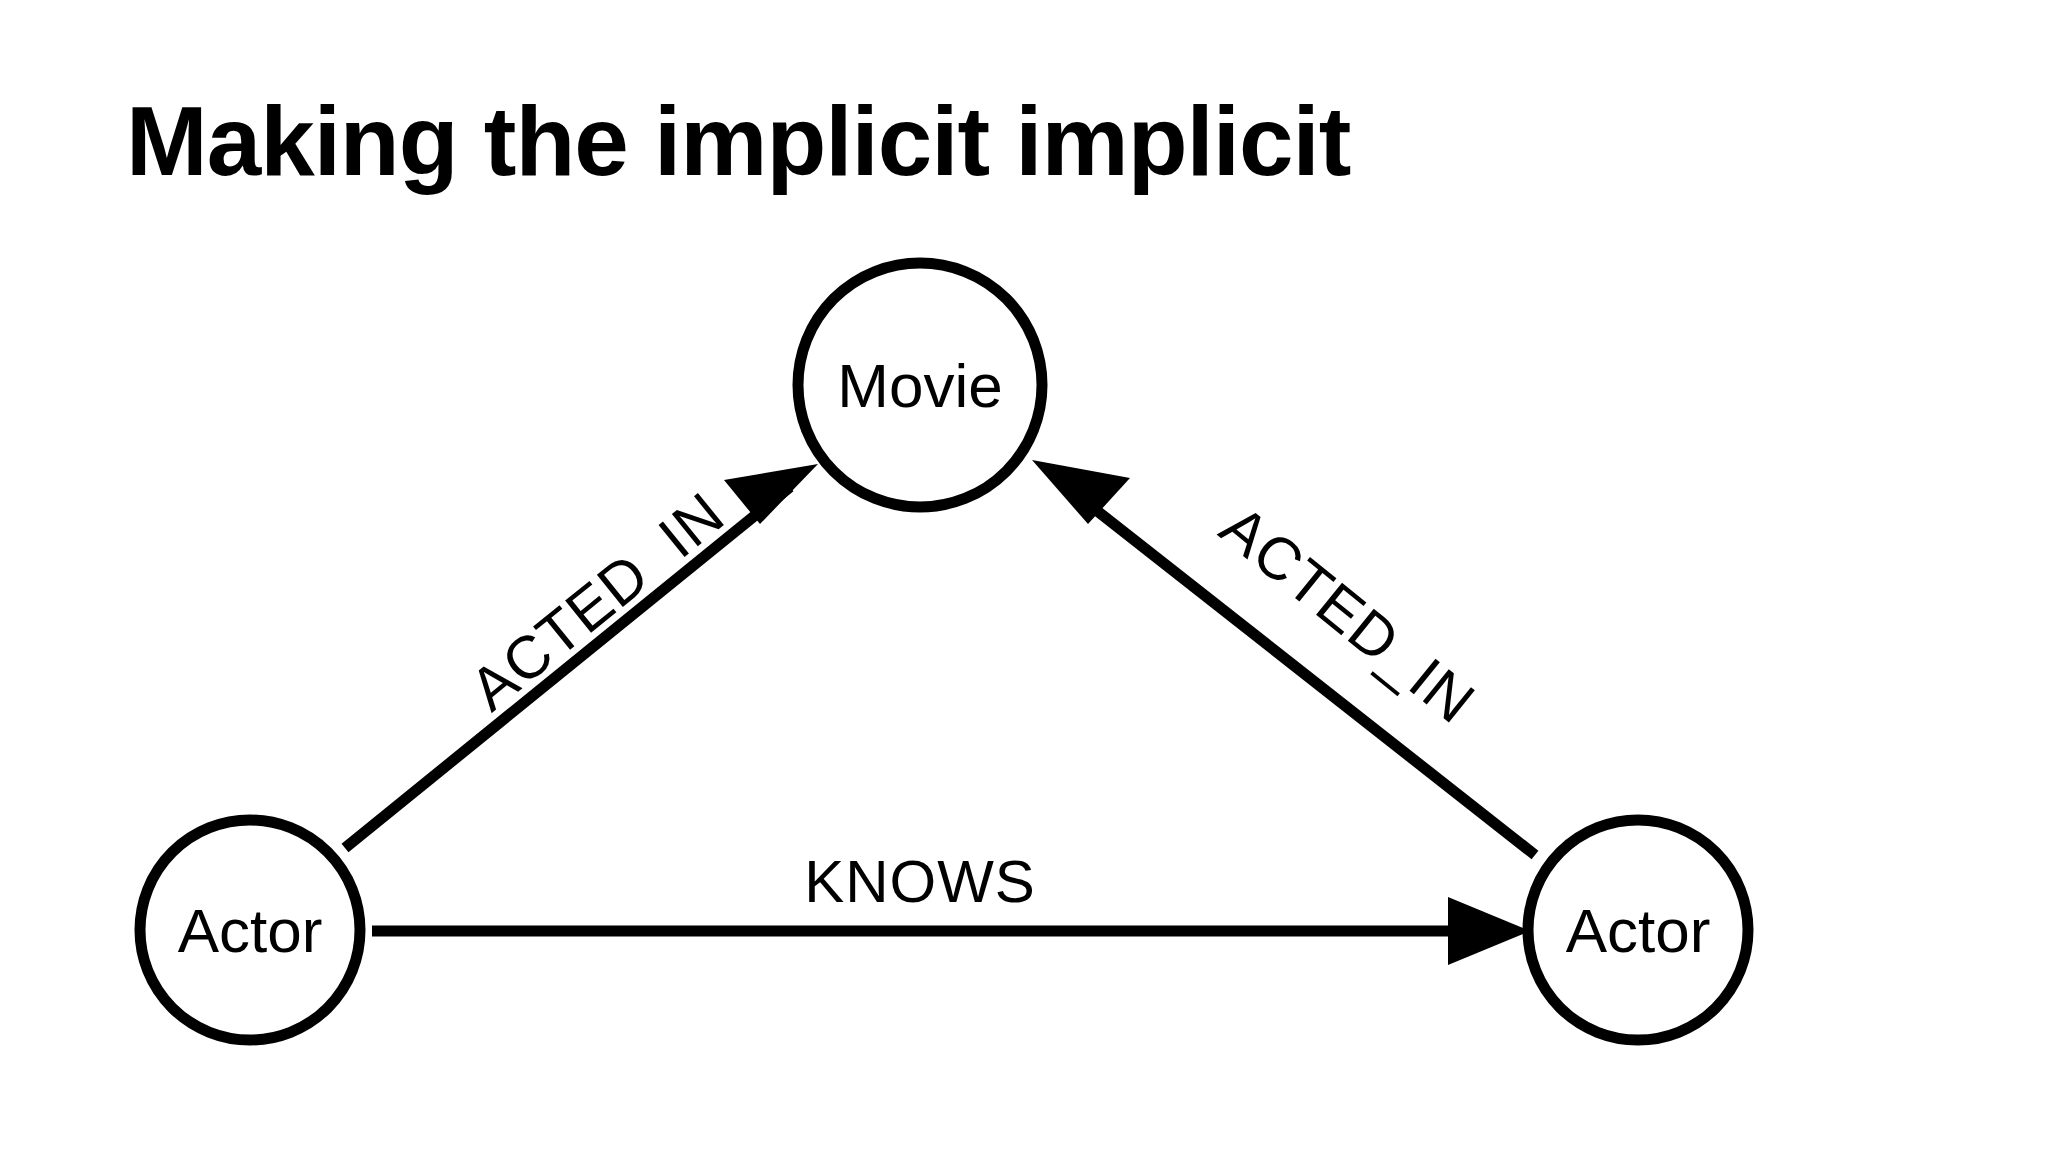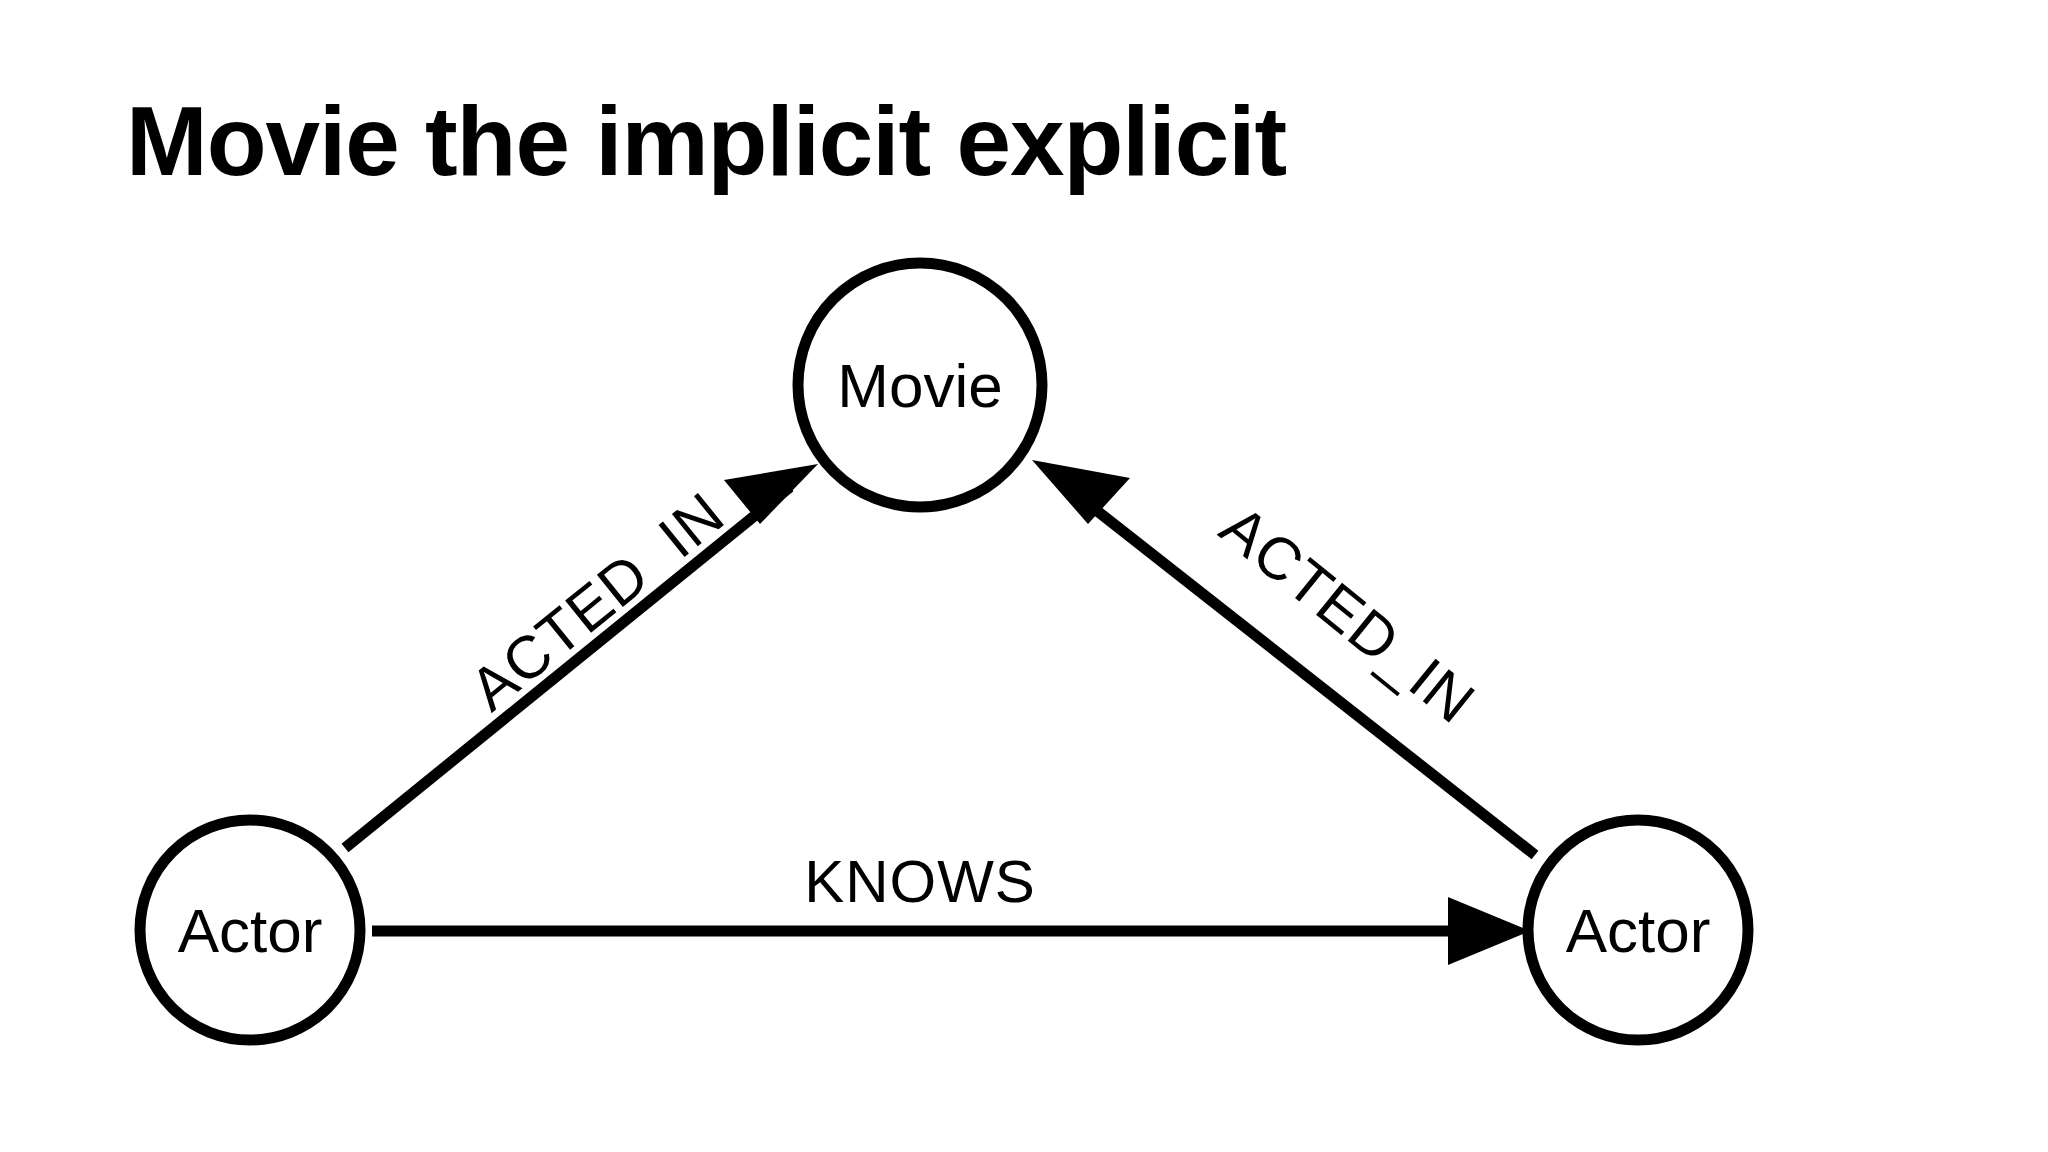--- a/index.html
+++ b/index.html
@@ -66,21 +66,21 @@
     text-anchor: middle;
     dominant-baseline: middle;
     letter-spacing: 1px;
   }
 </style>
 </head>
 <body>
 
 <div id="slide">
 
-  <div id="slide-title">Movie the implicit explicit</div>
+  <div id="slide-title">Making the implicit implicit</div>
 
   <svg id="graph-svg" viewBox="0 0 2048 1152">
 
     <g>
       <line class="edge-line" x1="345" y1="848" x2="790" y2="487"></line>
       <polygon class="edge-head" points="818,464 724,480 760,524"></polygon>
       <text class="edge-label" x="600" y="605" transform="rotate(-39 600 605)">ACTED_IN</text>
     </g>
 
     <g>

